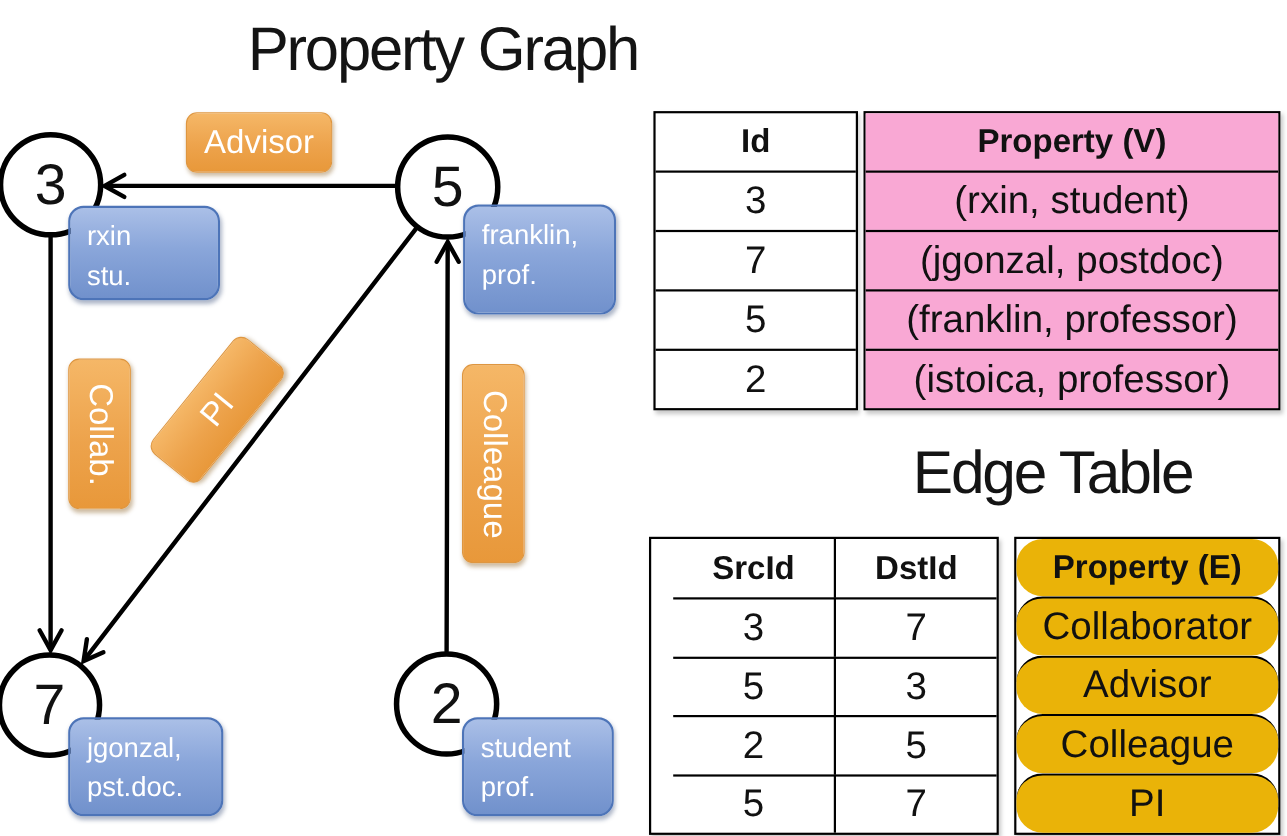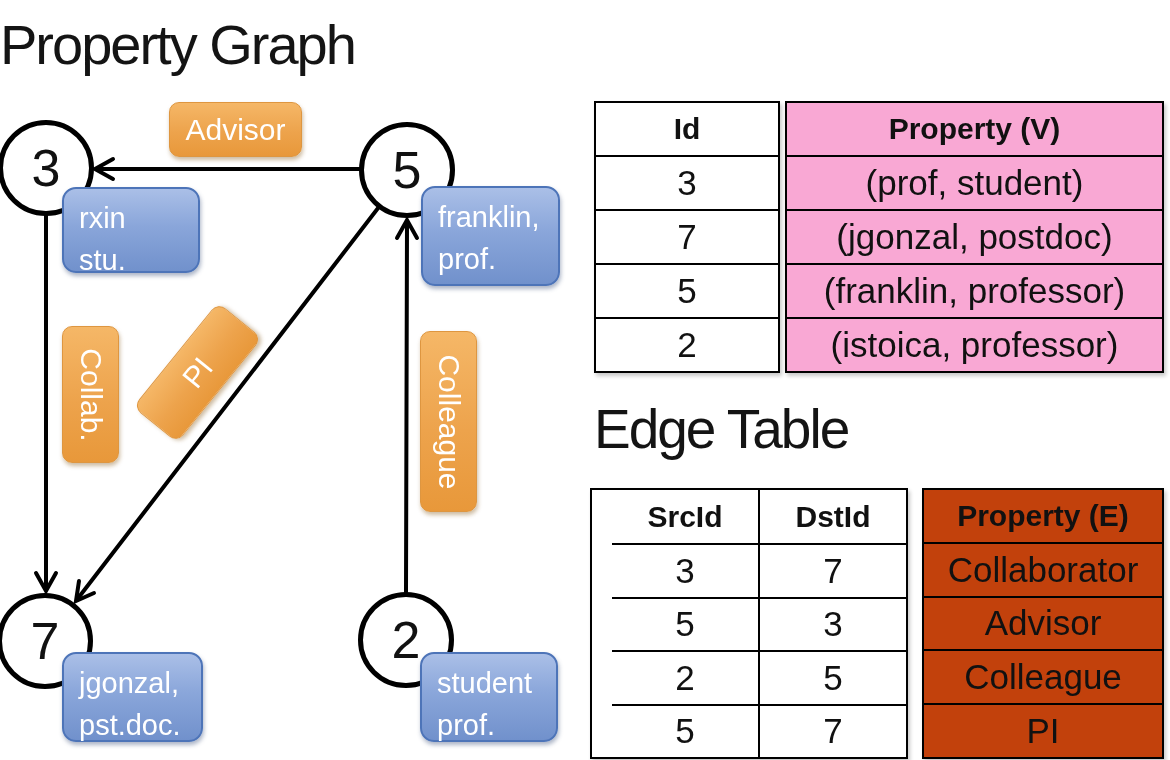--- a/index.html
+++ b/index.html
@@ -1,32 +1,32 @@
 <!DOCTYPE html>
 <html><head>
 <meta charset="utf-8">
 <style>
   html,body{margin:0;padding:0;background:#fff;}
   #canvas{position:relative;width:1170px;height:760px;background:#fff;overflow:hidden;
           font-family:"Liberation Sans",sans-serif;color:#111;}
 
   
-  .big-title{position:absolute;text-align:left;font-size:56px;font-weight:300;
+  .big-title{position:absolute;text-align:right;font-size:56px;font-weight:300;
              letter-spacing:-2px;color:#141414;white-space:nowrap;}
 
   
   .gnode{position:absolute;width:86px;height:86px;border:5px solid #000;border-radius:50%;
          background:#fff;display:flex;align-items:center;justify-content:center;
          font-size:52px;font-weight:300;z-index:3;}
 
   
   .vbox{position:absolute;border:2px solid #4d74b8;border-radius:14px;
         background:linear-gradient(180deg,#aabfe7 0%,#8aa6da 45%,#7191cc 100%);
         box-shadow:1px 3px 4px rgba(70,90,130,.45);color:#fff;
-        font-size:29px;font-weight:300;line-height:1.45;padding:8px 6px 0 15px;
+        font-size:25px;font-weight:300;line-height:1.45;padding:8px 6px 0 15px;
         z-index:4;box-sizing:border-box;}
 
   
   .pill{position:absolute;border:1.5px solid #de9640;border-radius:10px;
         background:linear-gradient(180deg,#f5b767 0%,#eda34c 55%,#e8983a 100%);
         box-shadow:1px 3px 4px rgba(130,85,20,.4);color:#fff;
         display:flex;align-items:center;justify-content:center;
         font-size:30px;font-weight:300;z-index:2;box-sizing:border-box;}
   .pill .vtext{position:absolute;left:50%;top:50%;
                transform:translate(-50%,-50%) rotate(90deg);white-space:nowrap;}
@@ -37,21 +37,21 @@
   
   .sub{position:absolute;border:2.5px solid #000;box-sizing:border-box;
        display:flex;flex-direction:column;background:#fff;
        box-shadow:2px 3px 4px rgba(0,0,0,.22);}
   .sub .cell{flex:1;display:flex;align-items:center;justify-content:center;
              font-size:35px;font-weight:300;border-top:2.5px solid #000;
              box-sizing:border-box;white-space:nowrap;}
   .sub .cell:first-child{border-top:none;}
   .sub .cell.head{font-size:30px;font-weight:bold;}
   .sub.vfill .cell{background:#f9a8d4;}
-  .sub.efill .cell{background:#c2410c;}
+  .sub.efill .cell{background:#eab308;border-radius:24px;}
 
   .subgrid{position:absolute;border:2.5px solid #000;box-sizing:border-box;
            display:grid;background:#fff;box-shadow:2px 3px 4px rgba(0,0,0,.22);}
   .subgrid .cell{display:flex;align-items:center;justify-content:center;
                  font-size:35px;font-weight:300;box-sizing:border-box;}
   .subgrid .cell.head{font-size:30px;font-weight:bold;}
   .subgrid .cell.bt{border-top:2.5px solid #000;}
   .subgrid .cell.br{border-right:2.5px solid #000;}
 </style>
 </head>
@@ -120,21 +120,21 @@
 
   <div class="sub" style="left:594px;top:101px;width:186px;height:272px;">
     <div class="cell head">Id</div>
     <div class="cell">3</div>
     <div class="cell">7</div>
     <div class="cell">5</div>
     <div class="cell">2</div>
   </div>
   <div class="sub vfill" style="left:785px;top:101px;width:379px;height:272px;">
     <div class="cell head">Property (V)</div>
-    <div class="cell">(prof, student)</div>
+    <div class="cell">(rxin, student)</div>
     <div class="cell">(jgonzal, postdoc)</div>
     <div class="cell">(franklin, professor)</div>
     <div class="cell">(istoica, professor)</div>
   </div>
 
   <div class="subgrid" style="left:590px;top:488px;width:318px;height:271px;
        grid-template-columns:148px 1fr;grid-template-rows:repeat(5,1fr);padding-left:20px;">
     <div class="cell head br">SrcId</div>
     <div class="cell head">DstId</div>
     <div class="cell bt br">3</div>

